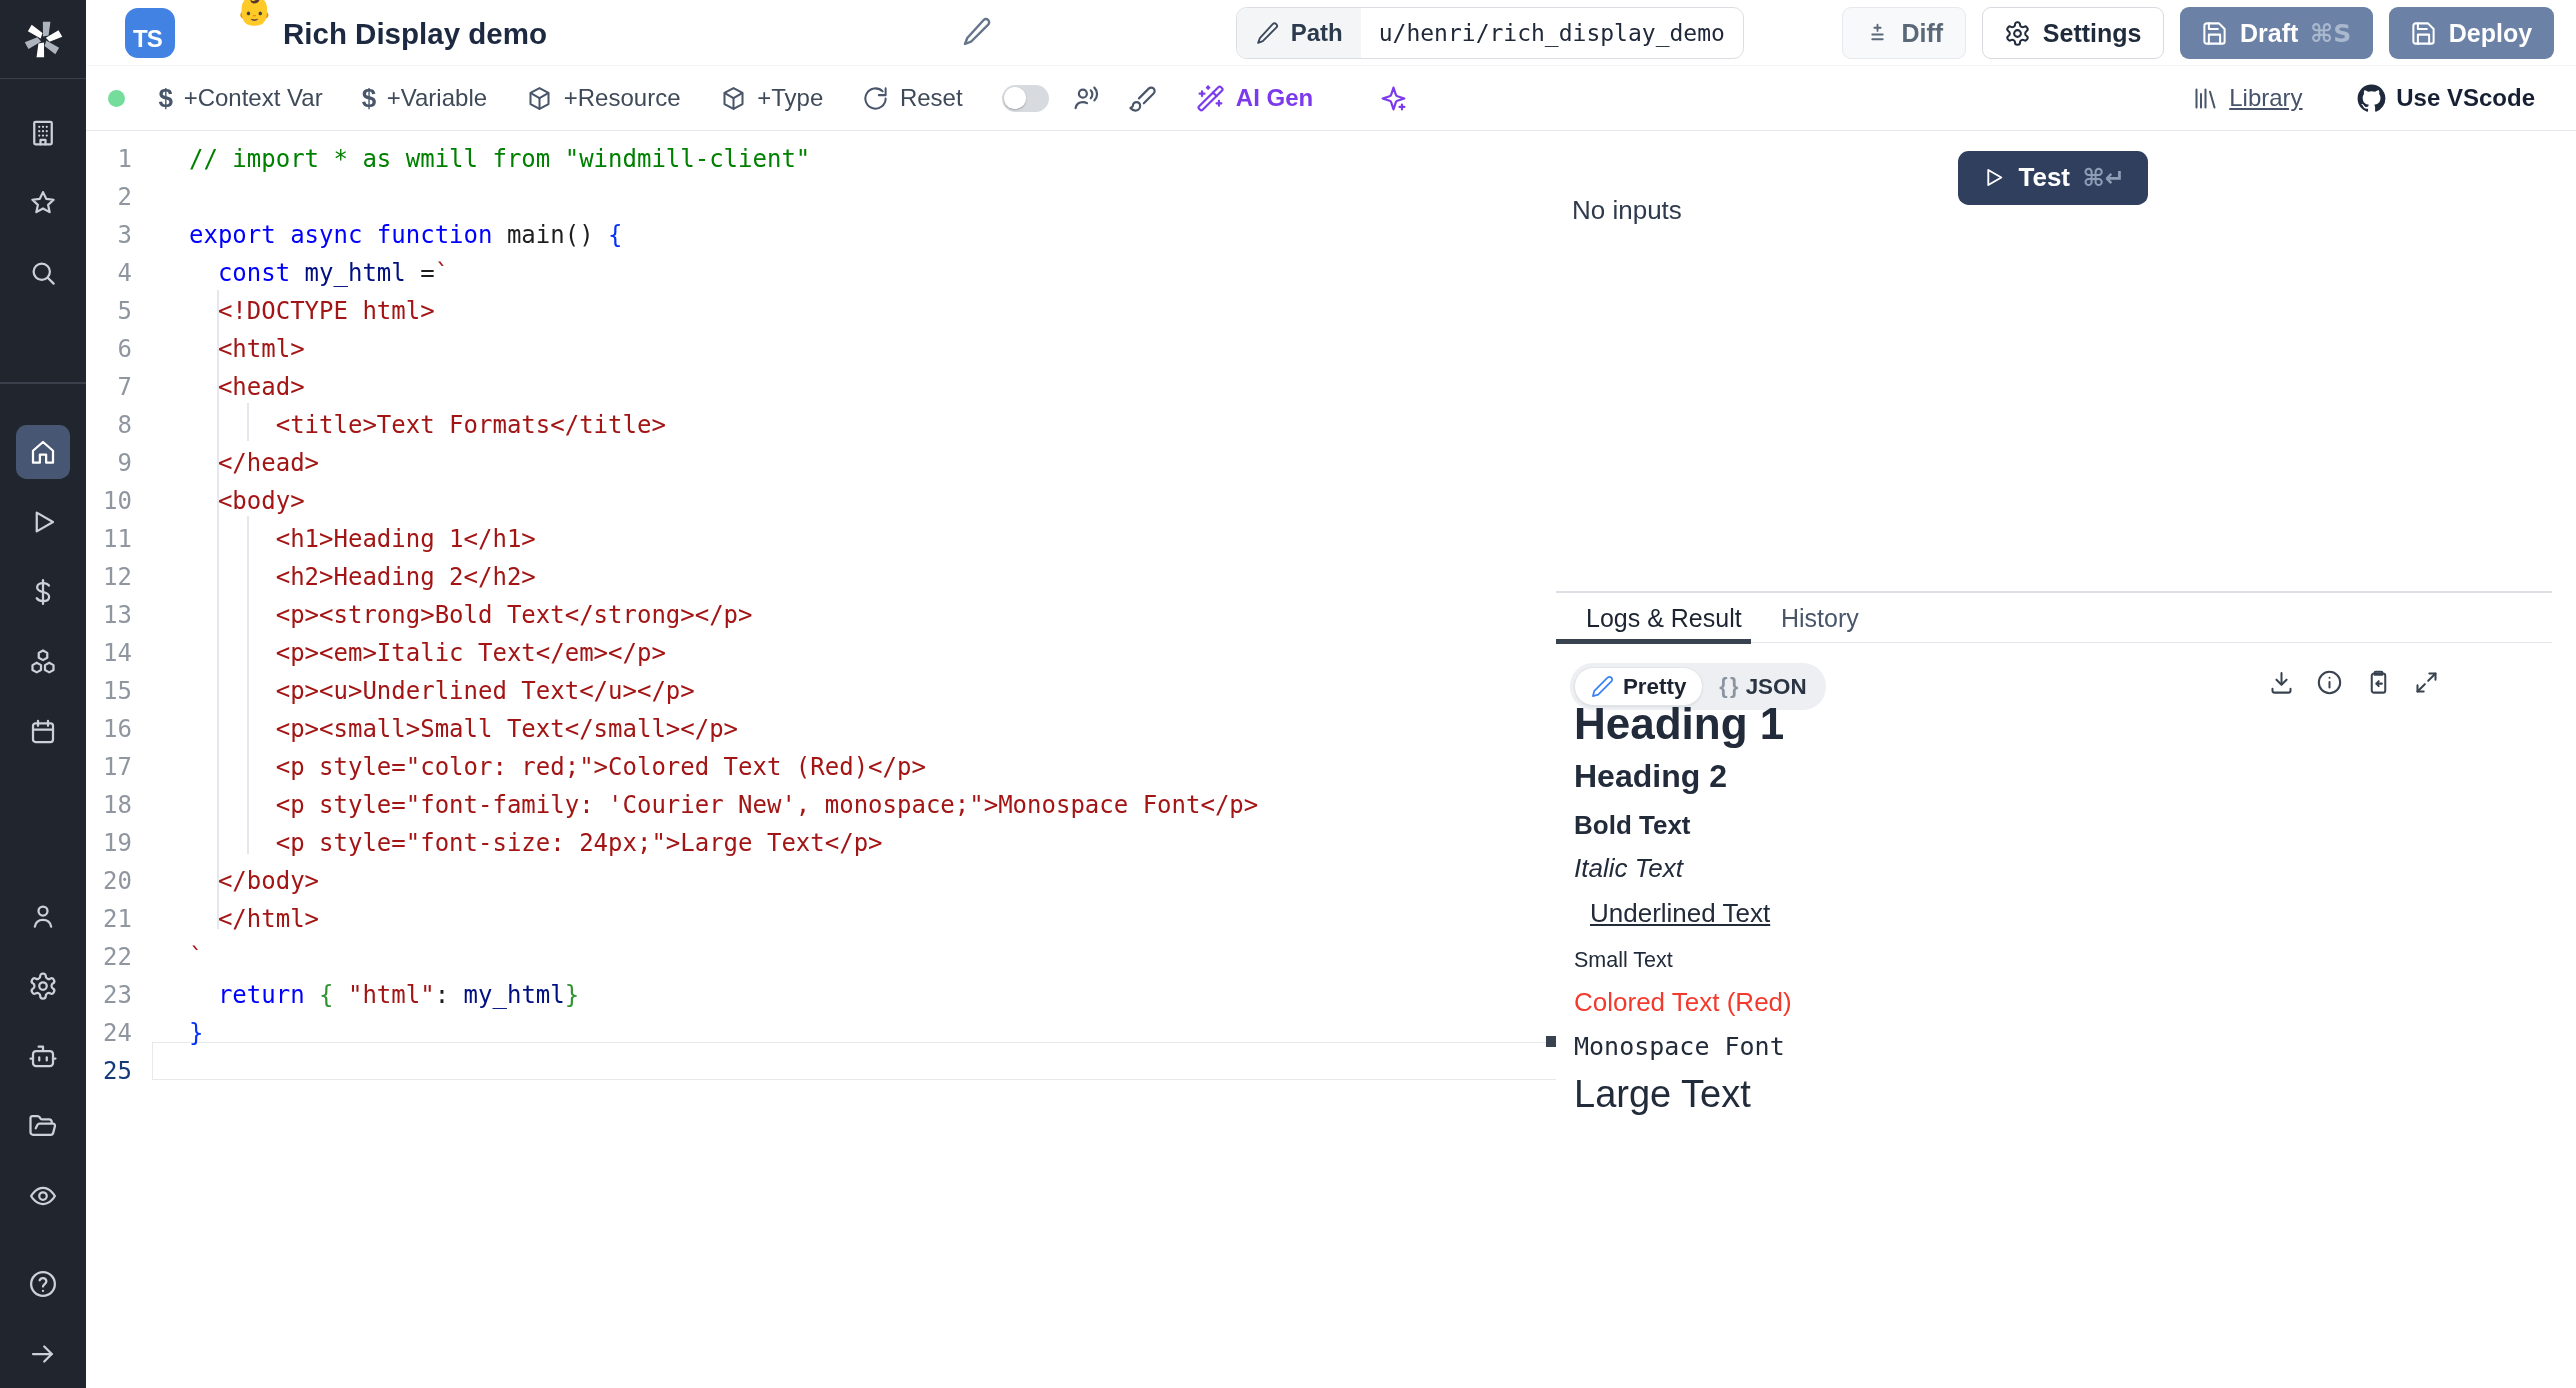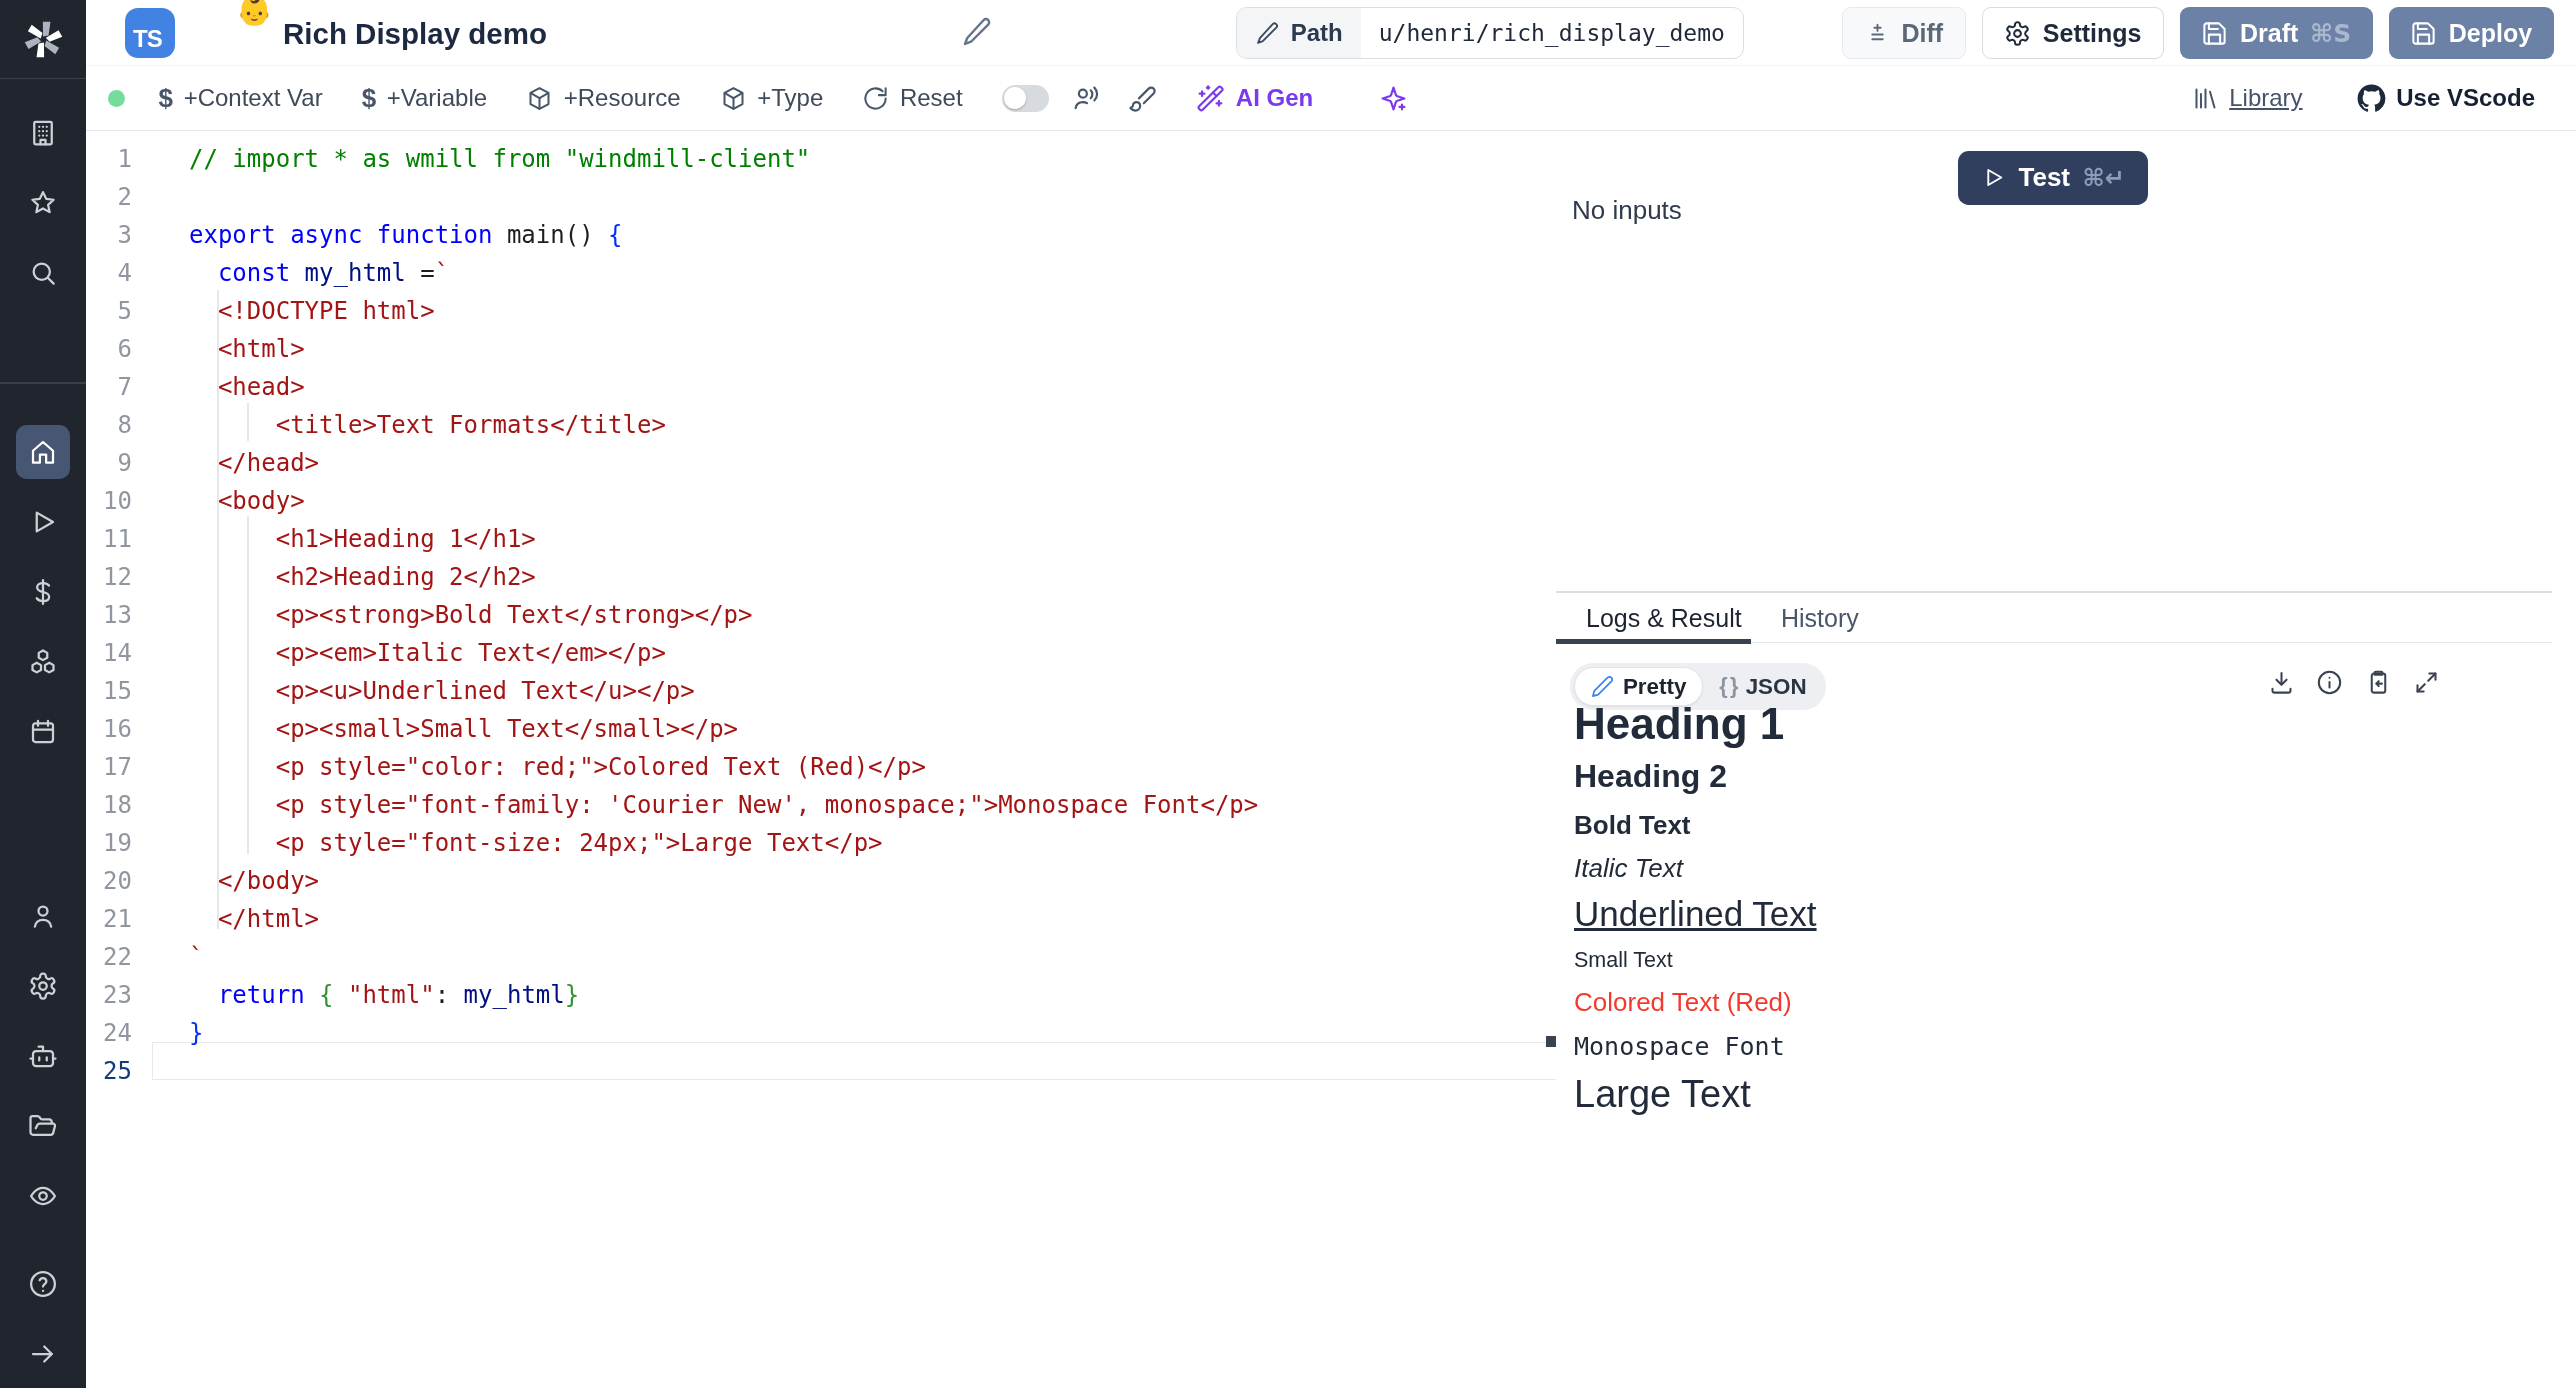--- a/index.html
+++ b/index.html
@@ -109,21 +109,21 @@
     font-weight:bold; color:#2a3442; cursor:pointer; }
   .seg-json .braces { color:#8b94a1; font-weight:bold; font-size:21.5px; letter-spacing:-1.8px; }
   .r-icons { position:absolute; right:16px; top:538px; display:flex; gap:21.5px; color:#39434f; }
   .r-icons .ic { cursor:pointer; }
 
   .result { position:absolute; left:18px; top:567px; width:939px; color:#222b3a; }
   .r-h1 { font-size:44px; line-height:52px; font-weight:bold; margin-bottom:5.4px; }
   .r-h2 { font-size:32px; line-height:43px; font-weight:bold; margin-bottom:7.2px; }
   .r-bold { font-size:26px; line-height:39px; font-weight:bold; margin-bottom:3.6px; }
   .r-italic { font-size:26px; line-height:41px; font-style:italic; margin-bottom:3.6px; }
-  .r-underline { font-size:35px; line-height:41px; text-decoration:underline; margin-bottom:7.2px; }
+  .r-underline { font-size:26px; line-height:41px; text-decoration:underline; margin-bottom:7.2px;margin-left:16px; }
   .r-small { font-size:21.5px; line-height:38px; margin-bottom:3.6px; }
   .r-red { font-size:26px; line-height:39px; color:#f23a2d; margin-bottom:5.4px; }
   .r-mono { font-size:25px; line-height:39px; font-family:"DejaVu Sans Mono", monospace; margin-bottom:1px; }
   .r-large { font-size:38px; line-height:54px; }
 </style>
 </head>
 <body>
 
 <aside class="sidebar">
   <div class="logo">

